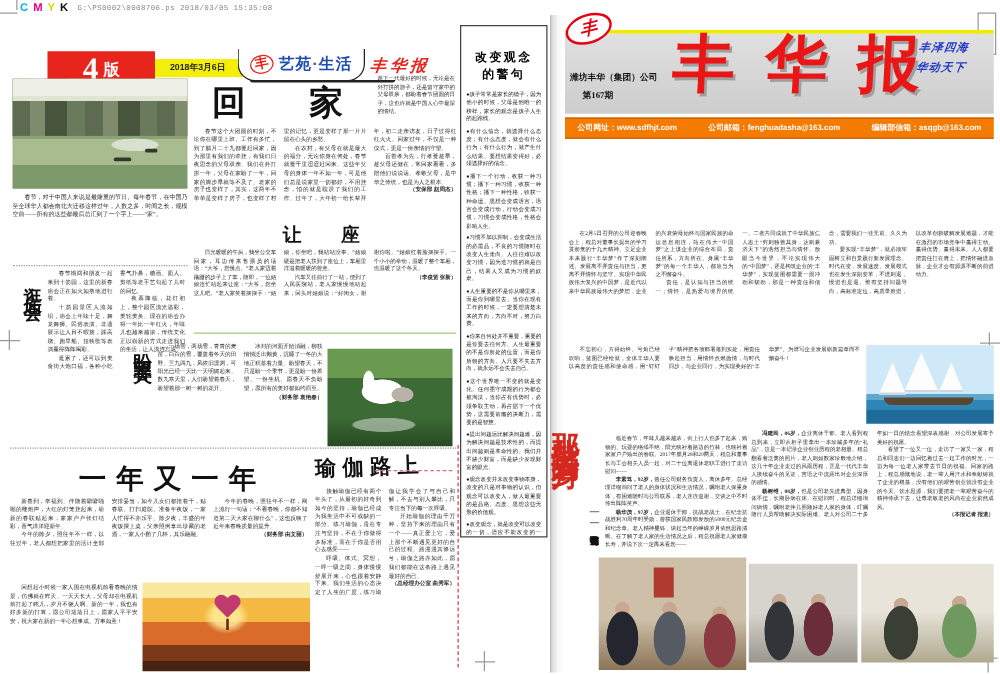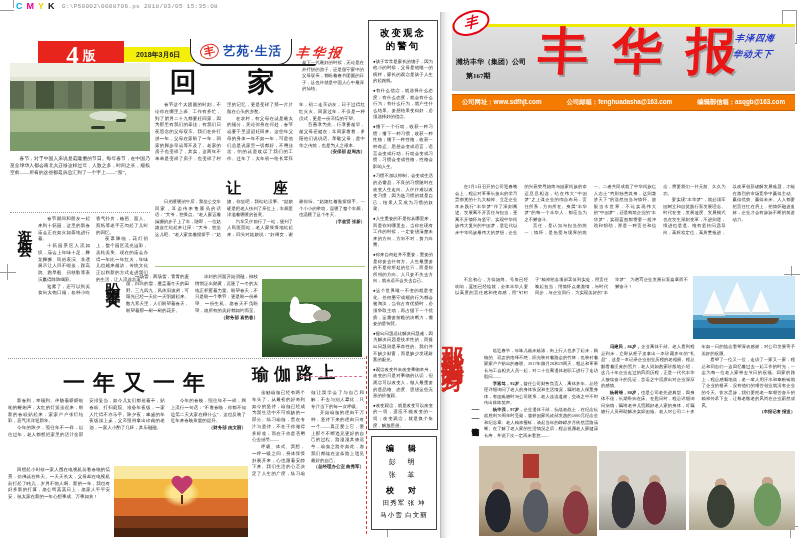--- a/index.html
+++ b/index.html
@@ -29,21 +29,21 @@
   .tcol { column-gap:6px; font-size:4.5px; line-height:1.5; text-align:justify; color:#2a2a2a; overflow:hidden; }
   .tcol p { text-indent:2em; }
   .byl { text-align:right; font-weight:bold; text-indent:0 !important; }
   .atitle { font-weight:bold; color:#111; text-align:center; overflow:hidden; white-space:nowrap; }
   .vtitle { writing-mode:vertical-rl; text-orientation:upright; font-weight:bold; color:#111; overflow:hidden; }
   .dotline { border-top:1.5px dotted #999; }
   .greenline { background:#a5c77e; }
   .dash-v { border-left:1px dashed #d04040; }
   .dash-pink { border-top:1px dashed #e06a9a; }
   
-  .wbox { border:1px solid #444; background:#fff; padding:3px 4px; overflow:hidden; }
+  .wbox { border:1px solid #444; background:#fff; padding:17px 4px; overflow:hidden; }
   .wtitle { text-align:center; font-weight:bold; font-size:9.5px; letter-spacing:2px; line-height:1.4; margin:3px 0 5px; }
   .witem { font-size:4.4px; line-height:1.5; text-align:justify; color:#222; margin-bottom:3px; }
   .ebox { border:1px solid #444; background:#fff; text-align:center; padding-top:6px; overflow:hidden; }
   .ebox .elab { font-size:8px; font-weight:bold; letter-spacing:6px; }
   .ebox .enm { font-size:7px; letter-spacing:5px; margin-top:3px; }
   .ebox .enm2 { font-size:6.5px; letter-spacing:1px; margin-top:3px; }
   
   .mast { background:linear-gradient(#e0e0e0,#cdcdcd); }
   .yline { background:#f0ea00; }
   .logo-big { border:2px solid #e60012; border-radius:50%; transform:rotate(-14deg) skewX(-8deg); color:#e60012; font-weight:bold; font-size:14px; font-style:italic; display:flex; align-items:center; justify-content:center; background:#fff; }
@@ -235,28 +235,20 @@
     <p class="witem">●习惯不加以抑制，会变成生活的必需品，不良的习惯随时在改变人生走向。人往往难以改变习惯，因为造习惯的就是自己，结果人又成为习惯的奴隶。</p>
     <p class="witem">●人生重要的不是你从哪里来，而是你到哪里去。当你在现有工作的时候，一定要想清楚未来的方向，方向不对，努力白费。</p>
     <p class="witem">●你来自何处并不重要，重要的是你要去往何方。人生最重要的不是你所处的位置，而是你所朝的方向。人只要不失去方向，就永远不会失去自己。</p>
     <p class="witem">●这个世界唯一不变的就是变化。任何墨守成规的行为都会被淘汰，当你占有优势时，必须争取主动，再占据下一个优势，这需要前瞻的决断力，需要的是智慧。</p>
     <p class="witem">●提出问题远比解决问题难，因为解决问题是技术性的，而提出问题则是革命性的。我们并不缺少财富，而是缺少发现财富的眼光。</p>
     <p class="witem">●观念改变并未改变事物本身，改变的只是对事物的认识，但观念可以改变人，做人最重要的是品格、态度、思想这些无形的价值观。</p>
     <p class="witem">●改变观念，就是改变可以改变的一切，适应不能改变的一切；改变观念，就是换个角度，解放思想。</p>
 
   </div>
 
-  <div class="abs ebox" style="left:371px;top:436px;width:66px;height:94px;">
-    <div class="elab">编 辑</div>
-    <div class="enm">彭 明</div>
-    <div class="enm">张 革</div>
-    <div class="elab" style="margin-top:5px;">校 对</div>
-    <div class="enm2">田秀军 张 坤</div>
-    <div class="enm2">马小雪 白文丽</div>
-  </div>
 
   <div class="abs mark" style="left:440px;top:12px;width:1px;height:526px;background:#bdbdbd;"></div>
   <div class="abs gutter" style="left:441px;top:12px;width:10px;height:526px;"></div>
 
   <div class="abs yline" style="left:452px;top:24px;width:343px;height:3px;"></div>
   <div class="abs mast" style="left:452px;top:27px;width:343px;height:64px;"></div>
   <div class="abs logo-big" style="left:452px;top:11px;width:38px;height:24px;">
     <span>丰</span>
   </div>
   <div class="abs mast-co" style="left:456px;top:57px;">潍坊丰华（集团）公司</div>

